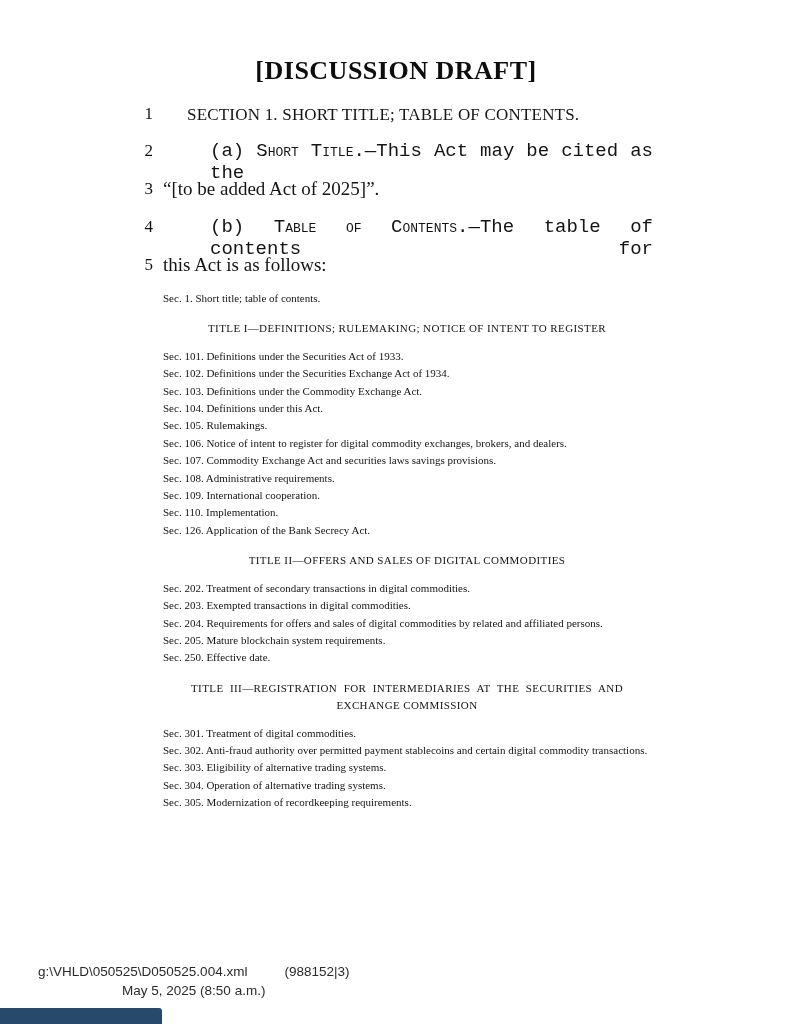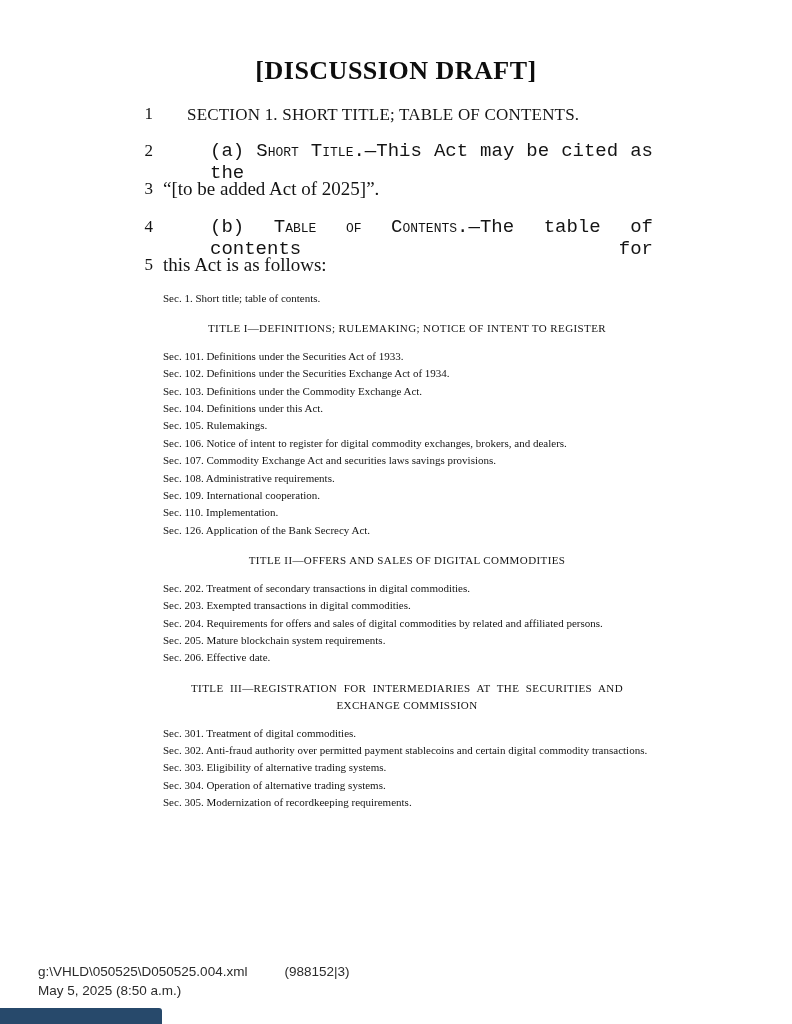--- a/index.html
+++ b/index.html
@@ -67,20 +67,21 @@
     letter-spacing: 0.4px;
   }
   
   .footer {
     position: absolute;
     left: 38px; top: 962px;
     font-family: "Liberation Sans", sans-serif;
     font-size: 13.5px;
     line-height: 19px;
     color: #2b2b2b;
+    text-align: center;
   }
   .docid { margin-left: 37px; }
   
   .status-bar {
     position: absolute;
     left: 0; bottom: 0;
     width: 162px; height: 16px;
     border-radius: 0 3px 0 0;
   }
 </style>
@@ -126,21 +127,21 @@
       <div class="toc-entry">Sec. 107. Commodity Exchange Act and securities laws savings provisions.</div>
       <div class="toc-entry">Sec. 108. Administrative requirements.</div>
       <div class="toc-entry">Sec. 109. International cooperation.</div>
       <div class="toc-entry">Sec. 110. Implementation.</div>
       <div class="toc-entry">Sec. 126. Application of the Bank Secrecy Act.</div>
       <div class="toc-heading">TITLE II—OFFERS AND SALES OF DIGITAL COMMODITIES</div>
       <div class="toc-entry">Sec. 202. Treatment of secondary transactions in digital commodities.</div>
       <div class="toc-entry">Sec. 203. Exempted transactions in digital commodities.</div>
       <div class="toc-entry">Sec. 204. Requirements for offers and sales of digital commodities by related and affiliated persons.</div>
       <div class="toc-entry">Sec. 205. Mature blockchain system requirements.</div>
-      <div class="toc-entry">Sec. 206. Effective date.</div>
+      <div class="toc-entry">Sec. 250. Effective date.</div>
       <div class="toc-heading">TITLE III—REGISTRATION FOR INTERMEDIARIES AT THE SECURITIES AND EXCHANGE COMMISSION</div>
       <div class="toc-entry">Sec. 301. Treatment of digital commodities.</div>
       <div class="toc-entry">Sec. 302. Anti-fraud authority over permitted payment stablecoins and certain digital commodity transactions.</div>
       <div class="toc-entry">Sec. 303. Eligibility of alternative trading systems.</div>
       <div class="toc-entry">Sec. 304. Operation of alternative trading systems.</div>
       <div class="toc-entry">Sec. 305. Modernization of recordkeeping requirements.</div>
     </div>
 
   <div class="footer">
     <div>

